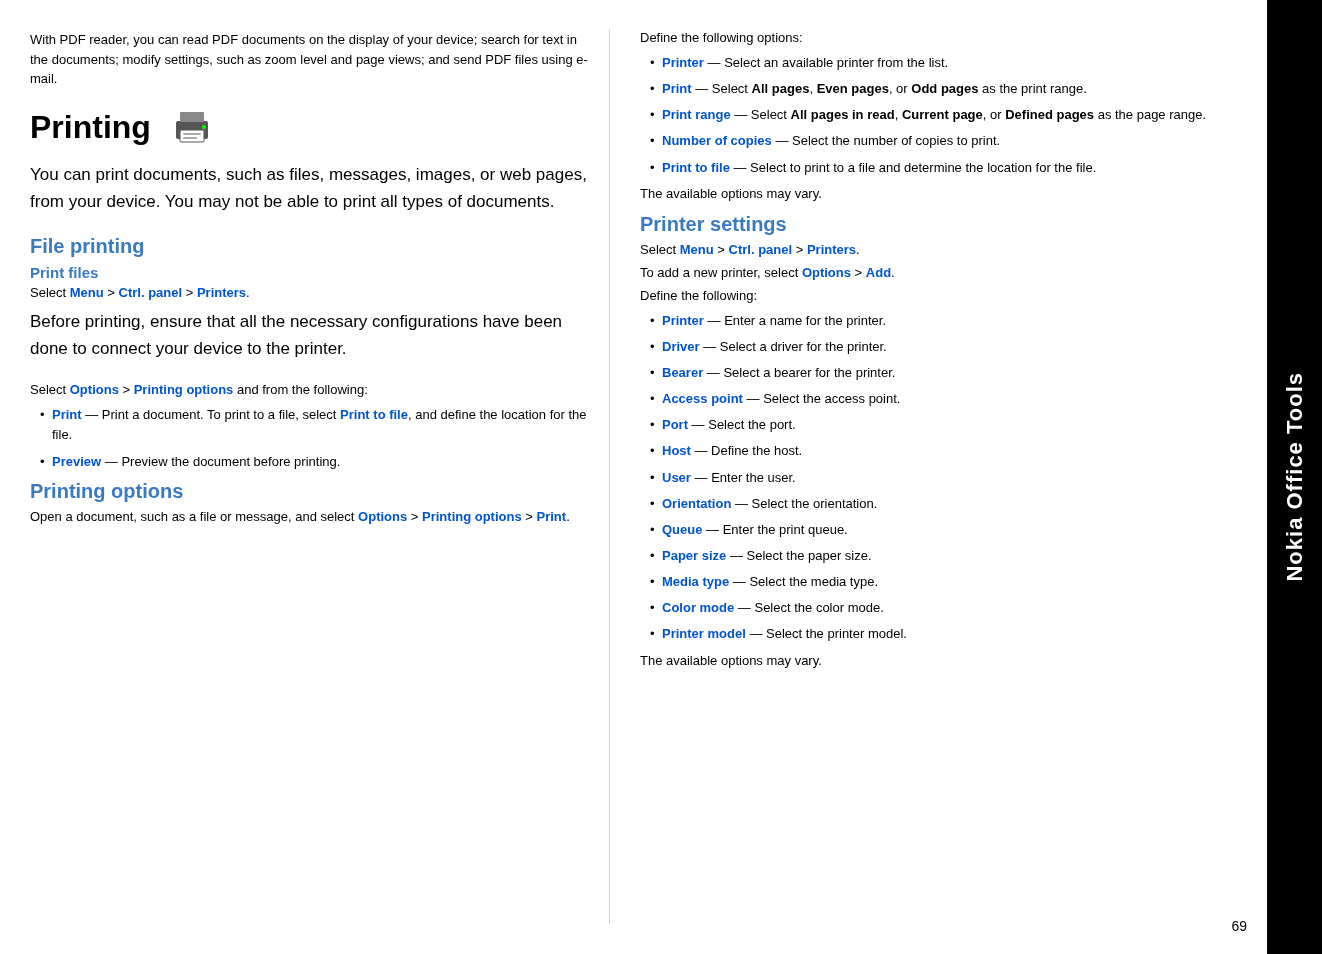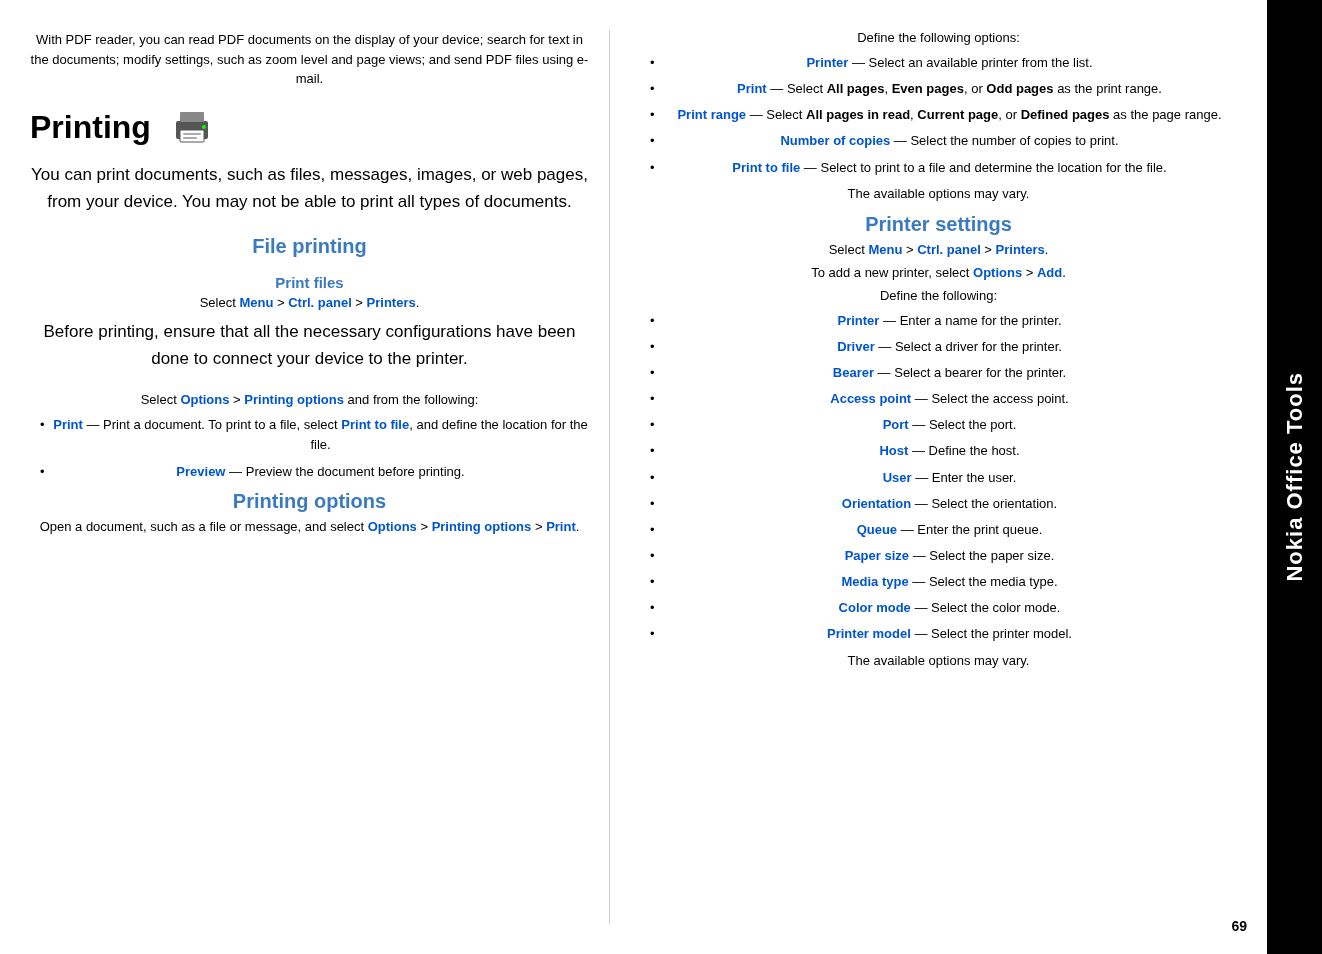--- a/index.html
+++ b/index.html
@@ -81,21 +81,21 @@
       font-weight: bold;
       color: #3a7abf;
       margin-bottom: 6px;
     }
 
     .sub-heading {
       font-size: 15px;
       font-weight: bold;
       color: #3a7abf;
       margin-bottom: 4px;
-      margin-top: 16px;
+      margin-top: 6px;
     }
 
     .select-line {
       font-size: 13px;
       margin-bottom: 8px;
     }
 
     .blue-link {
       color: #0055cc;
       font-weight: bold;
@@ -125,28 +125,27 @@
       font-size: 13px;
       margin-top: 8px;
       margin-bottom: 12px;
     }
 
     .page-number {
       position: absolute;
       bottom: 20px;
       right: 75px;
       font-size: 14px;
-      font-weight: bold;
+      font-weight: normal;
     }
 
     .content-wrapper {
       position: relative;
       display: flex;
       flex: 1;
-      text-align: center;
     }
   </style>
 </head>
 <body>
 
 <div class="content-wrapper">
   <div class="main-content">
 
     <div class="left-col">
 

